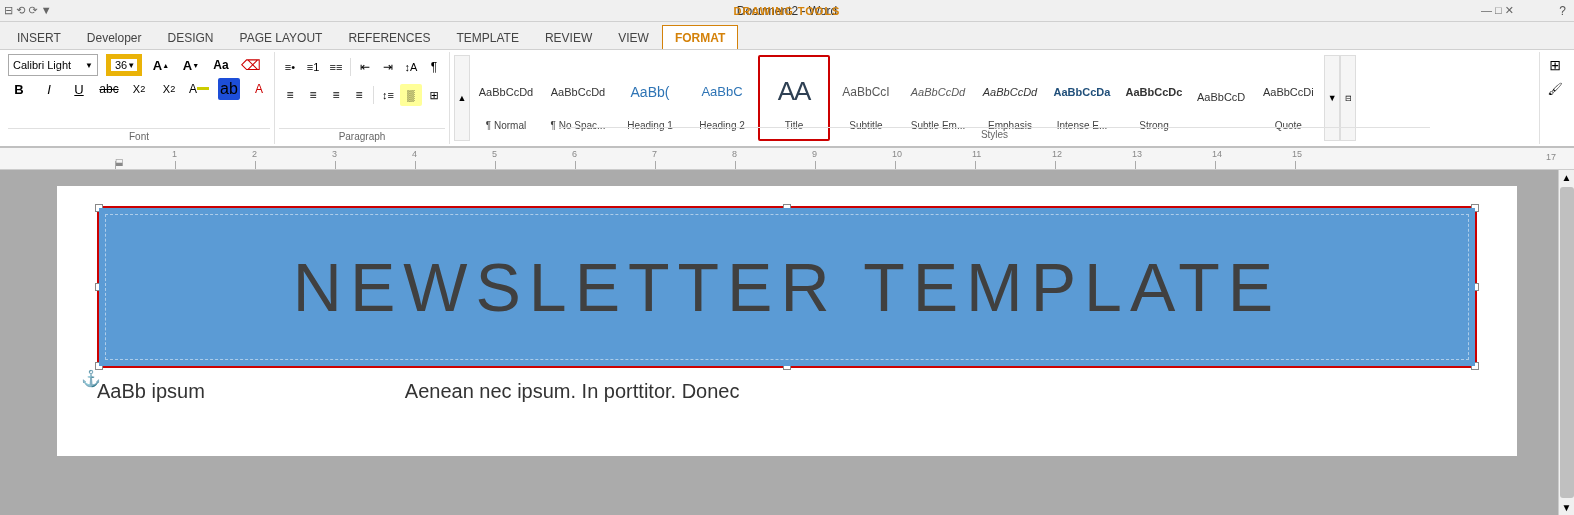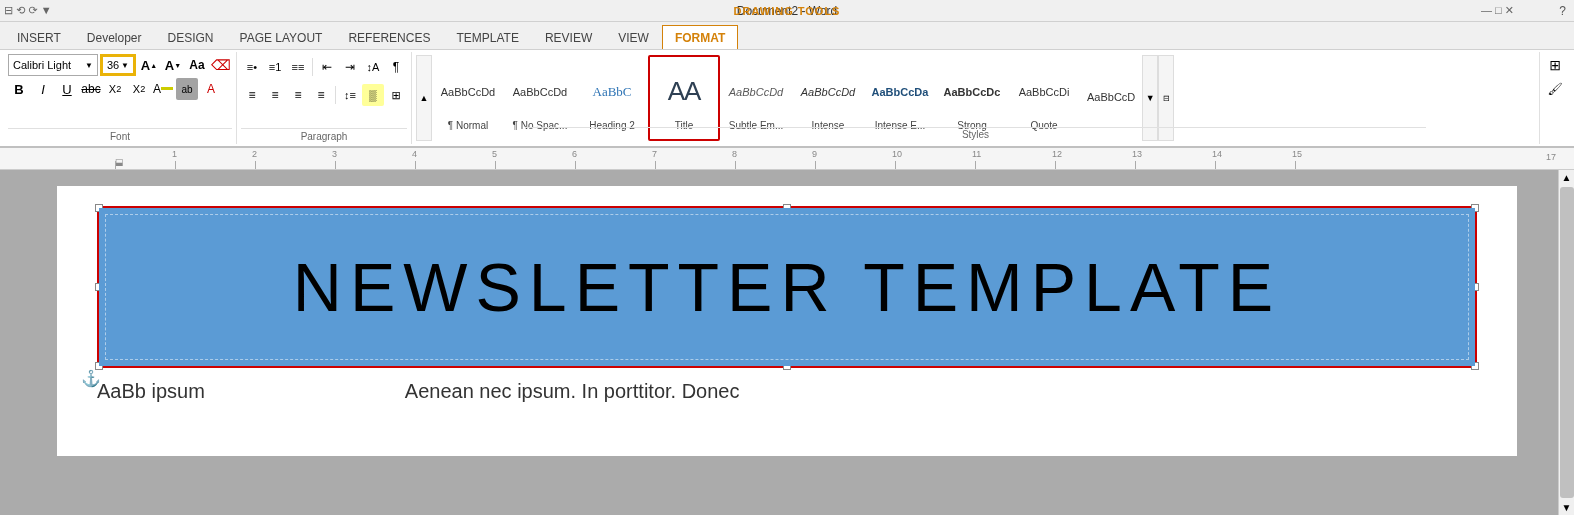--- a/index.html
+++ b/index.html
@@ -105,21 +105,21 @@
       font-size: 11px;
       padding: 2px 4px;
       display: flex;
       align-items: center;
       justify-content: space-between;
       background: white;
     }
     .font-size-box {
       width: 36px;
       height: 22px;
-      border: 3px solid #eab308;
+      border: 5px solid #eab308;
       font-size: 11px;
       padding: 2px 4px;
       display: flex;
       align-items: center;
       justify-content: space-between;
       background: white;
     }
 
     
     .rb {
@@ -181,21 +181,21 @@
       font-size: 10px;
       color: #444;
       text-align: center;
       margin-top: 2px;
     }
 
     
     .s-normal { font-size: 11px; color: #333; }
     .s-nospace { font-size: 11px; color: #333; }
     .s-h1 { font-size: 14px; color: #2e74b5; font-weight: normal; }
-    .s-h2 { font-size: 13px; color: #2e74b5; font-weight: normal; font-family: Liberation Serif, serif; }
+    .s-h2 { font-size: 13px; color: #2e74b5; font-weight: normal; }
     .s-title { font-size: 26px; color: #2e4053; font-weight: normal; letter-spacing: -1px; }
     .s-subtitle { font-size: 12px; color: #595959; font-style: normal; }
     .s-subtle-em { font-size: 11px; color: #595959; font-style: italic; }
     .s-emphasis { font-size: 11px; color: #333; font-style: italic; }
     .s-intense-em { font-size: 11px; color: #1f4e79; font-weight: bold; }
     .s-strong { font-size: 11px; color: #333; font-weight: bold; }
     .s-abbc { font-size: 11px; color: #333; }
 
     .styles-scroll-btn {
       width: 16px;
@@ -281,21 +281,21 @@
       top: 6px;
       left: 6px;
       right: 6px;
       bottom: 6px;
       border: 1px dashed rgba(255,255,255,0.5);
       pointer-events: none;
     }
 
     .newsletter-title {
       font-size: 68px;
-      color: #000000;
+      color: #404040;
       letter-spacing: 8px;
       font-family: 'Segoe UI Light', 'Calibri Light', Arial, sans-serif;
       font-weight: 100;
       text-transform: uppercase;
       white-space: nowrap;
     }
 
     
     .anchor-icon {
       position: absolute;
@@ -325,21 +325,21 @@
       border-left: 1px solid #ccc;
       display: flex;
       flex-direction: column;
       align-items: center;
     }
 
     
     .font-row1, .font-row2 {
       display: flex;
       align-items: flex-end;
-      gap: 2px;
+      gap: 8px;
     }
 
     
     .ruler-bg {
       height: 22px;
       background: #f5f5f5;
       border-bottom: 1px solid #ccc;
       position: relative;
       overflow: hidden;
     }
@@ -393,21 +393,21 @@
         <div class="rb" style="font-size:14px;color:#c00;">⌫</div>
       </div>
       <div class="font-row2">
         <div class="rb" style="font-weight:bold;font-size:13px;">B</div>
         <div class="rb" style="font-style:italic;font-size:13px;">I</div>
         <div class="rb" style="text-decoration:underline;font-size:13px;">U</div>
         <div class="rb" style="text-decoration:line-through;font-size:12px;">abc</div>
         <div class="rb" style="font-size:11px;">X<sub>2</sub></div>
         <div class="rb" style="font-size:11px;">X<sup>2</sup></div>
         <div class="rb" style="font-size:12px;">A<span style="display:block;height:3px;background:#cc0;margin-top:-2px;width:12px;"></span></div>
-        <div class="rb" style="font-size:10px;background:#a3a3a3;">ab</div>
+        <div class="rb" style="font-size:16px;background:#1d4ed8;">ab</div>
         <div class="rb" style="font-size:12px;color:#c00;">A</div>
       </div>
     </div>
     <div class="ribbon-group-label">Font</div>
   </div>
 
   <div class="ribbon-group" style="min-width:160px;">
     <div class="ribbon-group-content" style="flex-direction:column;align-items:flex-start;gap:2px;">
       <div class="para-row">
         <div class="rb" style="font-size:11px;">≡•</div>
@@ -443,76 +443,88 @@
       <div class="style-label">¶ Normal</div>
     </div>
 
     <div class="style-item">
       <div class="style-preview">
         <span class="s-nospace">AaBbCcDd</span>
       </div>
       <div class="style-label">¶ No Spac...</div>
     </div>
 
+    <div class="style-item">
+      <div class="style-preview">
+        <span class="s-h1">AaBb(</span>
+      </div>
+      <div class="style-label">Heading 1</div>
+    </div>
 
     <div class="style-item">
       <div class="style-preview">
         <span class="s-h2">AaBbC</span>
       </div>
       <div class="style-label">Heading 2</div>
     </div>
 
     <div class="style-item selected">
       <div class="style-preview">
         <span class="s-title">AA</span>
       </div>
       <div class="style-label">Title</div>
     </div>
 
+    <div class="style-item">
+      <div class="style-preview">
+        <span class="s-subtitle">AaBbCcI</span>
+      </div>
+      <div class="style-label">Subtitle</div>
+    </div>
 
     <div class="style-item">
       <div class="style-preview">
         <span class="s-subtle-em">AaBbCcDd</span>
       </div>
       <div class="style-label">Subtle Em...</div>
     </div>
 
     <div class="style-item">
       <div class="style-preview">
         <span class="s-emphasis">AaBbCcDd</span>
       </div>
-      <div class="style-label">Intense</div>
+      <div class="style-label">Emphasis</div>
     </div>
 
     <div class="style-item">
       <div class="style-preview">
         <span class="s-intense-em">AaBbCcDa</span>
       </div>
       <div class="style-label">Intense E...</div>
     </div>
 
     <div class="style-item">
       <div class="style-preview">
         <span class="s-strong">AaBbCcDc</span>
       </div>
       <div class="style-label">Strong</div>
     </div>
 
+    <div class="style-item" style="min-width:50px;">
+      <div class="style-preview">
+        <span class="s-abbc">AaBbCcD</span>
+      </div>
+      <div class="style-label"></div>
+    </div>
+
     <div class="style-item">
       <div class="style-preview">
         <span class="s-abbc">AaBbCcDi</span>
       </div>
       <div class="style-label">Quote</div>
-    </div>
-
-    <div class="style-item" style="min-width:50px;">
-      <div class="style-preview">
-        <span class="s-abbc">AaBbCcD</span>
-      </div>
-      <div class="style-label"></div>
     </div>
 
     <div class="styles-scroll-btn">▼</div>
     <div class="styles-scroll-btn" style="font-size:8px;">⊟</div>
 
     <div style="position:absolute;bottom:2px;left:0;right:0;text-align:center;">
       <span style="font-size:10px;color:#666;border-top:1px solid #e0e0e0;display:inline-block;padding-top:1px;width:80%;">Styles</span>
     </div>
   </div>
 

